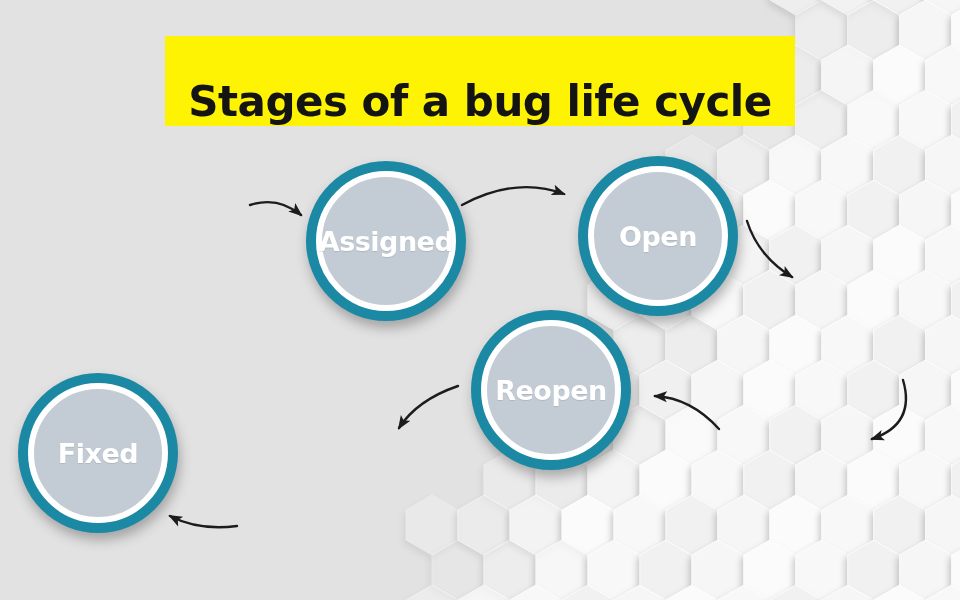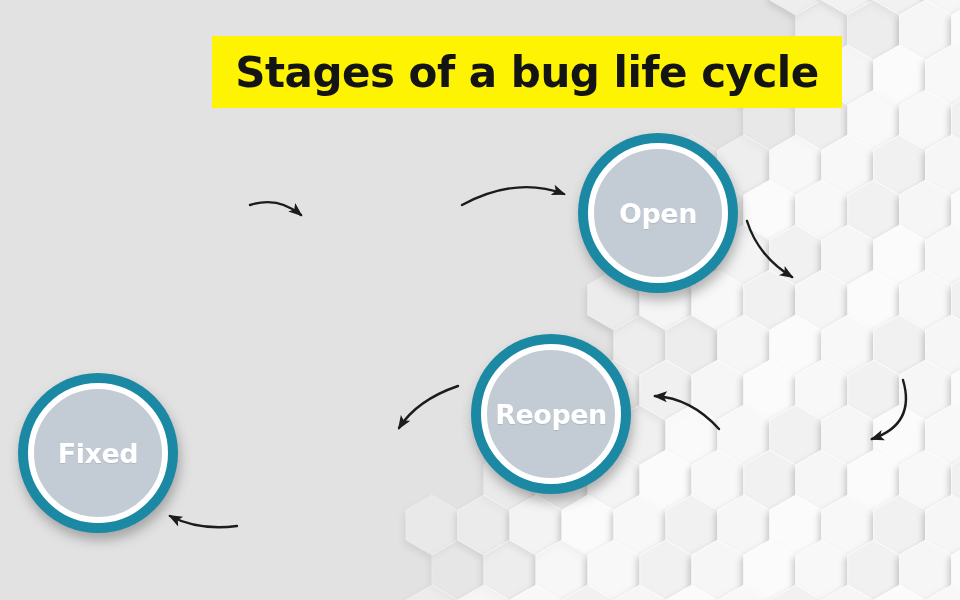--- a/index.html
+++ b/index.html
@@ -17,27 +17,26 @@
     position: absolute;
     left: 0; top: 0;
     width: 960px; height: 600px;
     z-index: 1;
   }
 
   
   .title-banner {
     position: absolute;
     left: 165px; top: 36px;
-    width: 630px; height: 72px;
+    width: 630px; height: 90px;
     background: var(--title-bg, #fdf303);
     display: flex;
-    align-items: center;
+    align-items: flex-end;
     justify-content: center;
     z-index: 5;
-    margin-left: 47px;
   }
   .title-banner h1 {
     margin: 0;
     font-size: 42px;
     font-weight: bold;
     letter-spacing: -0.5px;
     color: var(--title-text, #141414);
     white-space: nowrap;
   }
 
@@ -64,24 +63,24 @@
     font-size: 27px;
     font-weight: bold;
     letter-spacing: -0.5px;
     color: #ffffff;
     white-space: nowrap;
     text-shadow: 0 1px 1px rgba(0,0,0,0.10);
   }
 
   #stage-new      { left: 88px;  top: 168px; width: 156px; height: 156px; }
   #stage-assigned { left: 306px; top: 161px; }
-  #stage-open     { left: 578px; top: 133px; text-align: center; }
+  #stage-open     { left: 578px; top: 156px; text-align: center; }
   #stage-fixed    { left: 801px; top: 214px; width: 156px; height: 156px; }
   #stage-retest   { left: 701px; top: 414px; width: 156px; height: 156px; }
-  #stage-reopen   { left: 471px; top: 334px; }
+  #stage-reopen   { left: 471px; top: 310px; }
   #stage-verified { left: 243px; top: 419px; }
   #stage-closed   { left: 18px;  top: 373px; }
 
   
   .arrows {
     position: absolute;
     left: 0; top: 0;
     width: 960px; height: 600px;
     z-index: 4;
     pointer-events: none;
@@ -221,20 +220,25 @@
       <polygon points="899.6,585.0 925.6,600.0 925.6,630.0 899.6,645.0 873.6,630.0 873.6,600.0" fill="#fbfbfb" stroke="rgba(255,255,255,0.85)" stroke-width="1" opacity="1.00" style="filter: drop-shadow(rgba(100, 100, 100, 0.35) -2px 4px 3px);"></polygon>
       <polygon points="951.6,585.0 977.6,600.0 977.6,630.0 951.6,645.0 925.6,630.0 925.6,600.0" fill="#f8f8f8" stroke="rgba(255,255,255,0.85)" stroke-width="1" opacity="1.00" style="filter: drop-shadow(rgba(100, 100, 100, 0.35) -2px 4px 3px);"></polygon>
       <polygon points="1003.5,585.0 1029.5,600.0 1029.5,630.0 1003.5,645.0 977.6,630.0 977.6,600.0" fill="#f1f1f1" stroke="rgba(255,255,255,0.85)" stroke-width="1" opacity="1.00" style="filter: drop-shadow(rgba(100, 100, 100, 0.35) -2px 4px 3px);"></polygon>
     </svg>
 
   <div class="title-banner">
     <h1>Stages of a bug life cycle</h1>
   </div>
 
 
+  <div class="stage" id="stage-assigned">
+    <div class="inner">
+      <span class="label">Assigned</span>
+    </div>
+  </div>
 
   <div class="stage" id="stage-open">
     <div class="inner">
       <span class="label">Open</span>
     </div>
   </div>
 
 
 
   <div class="stage" id="stage-reopen">

